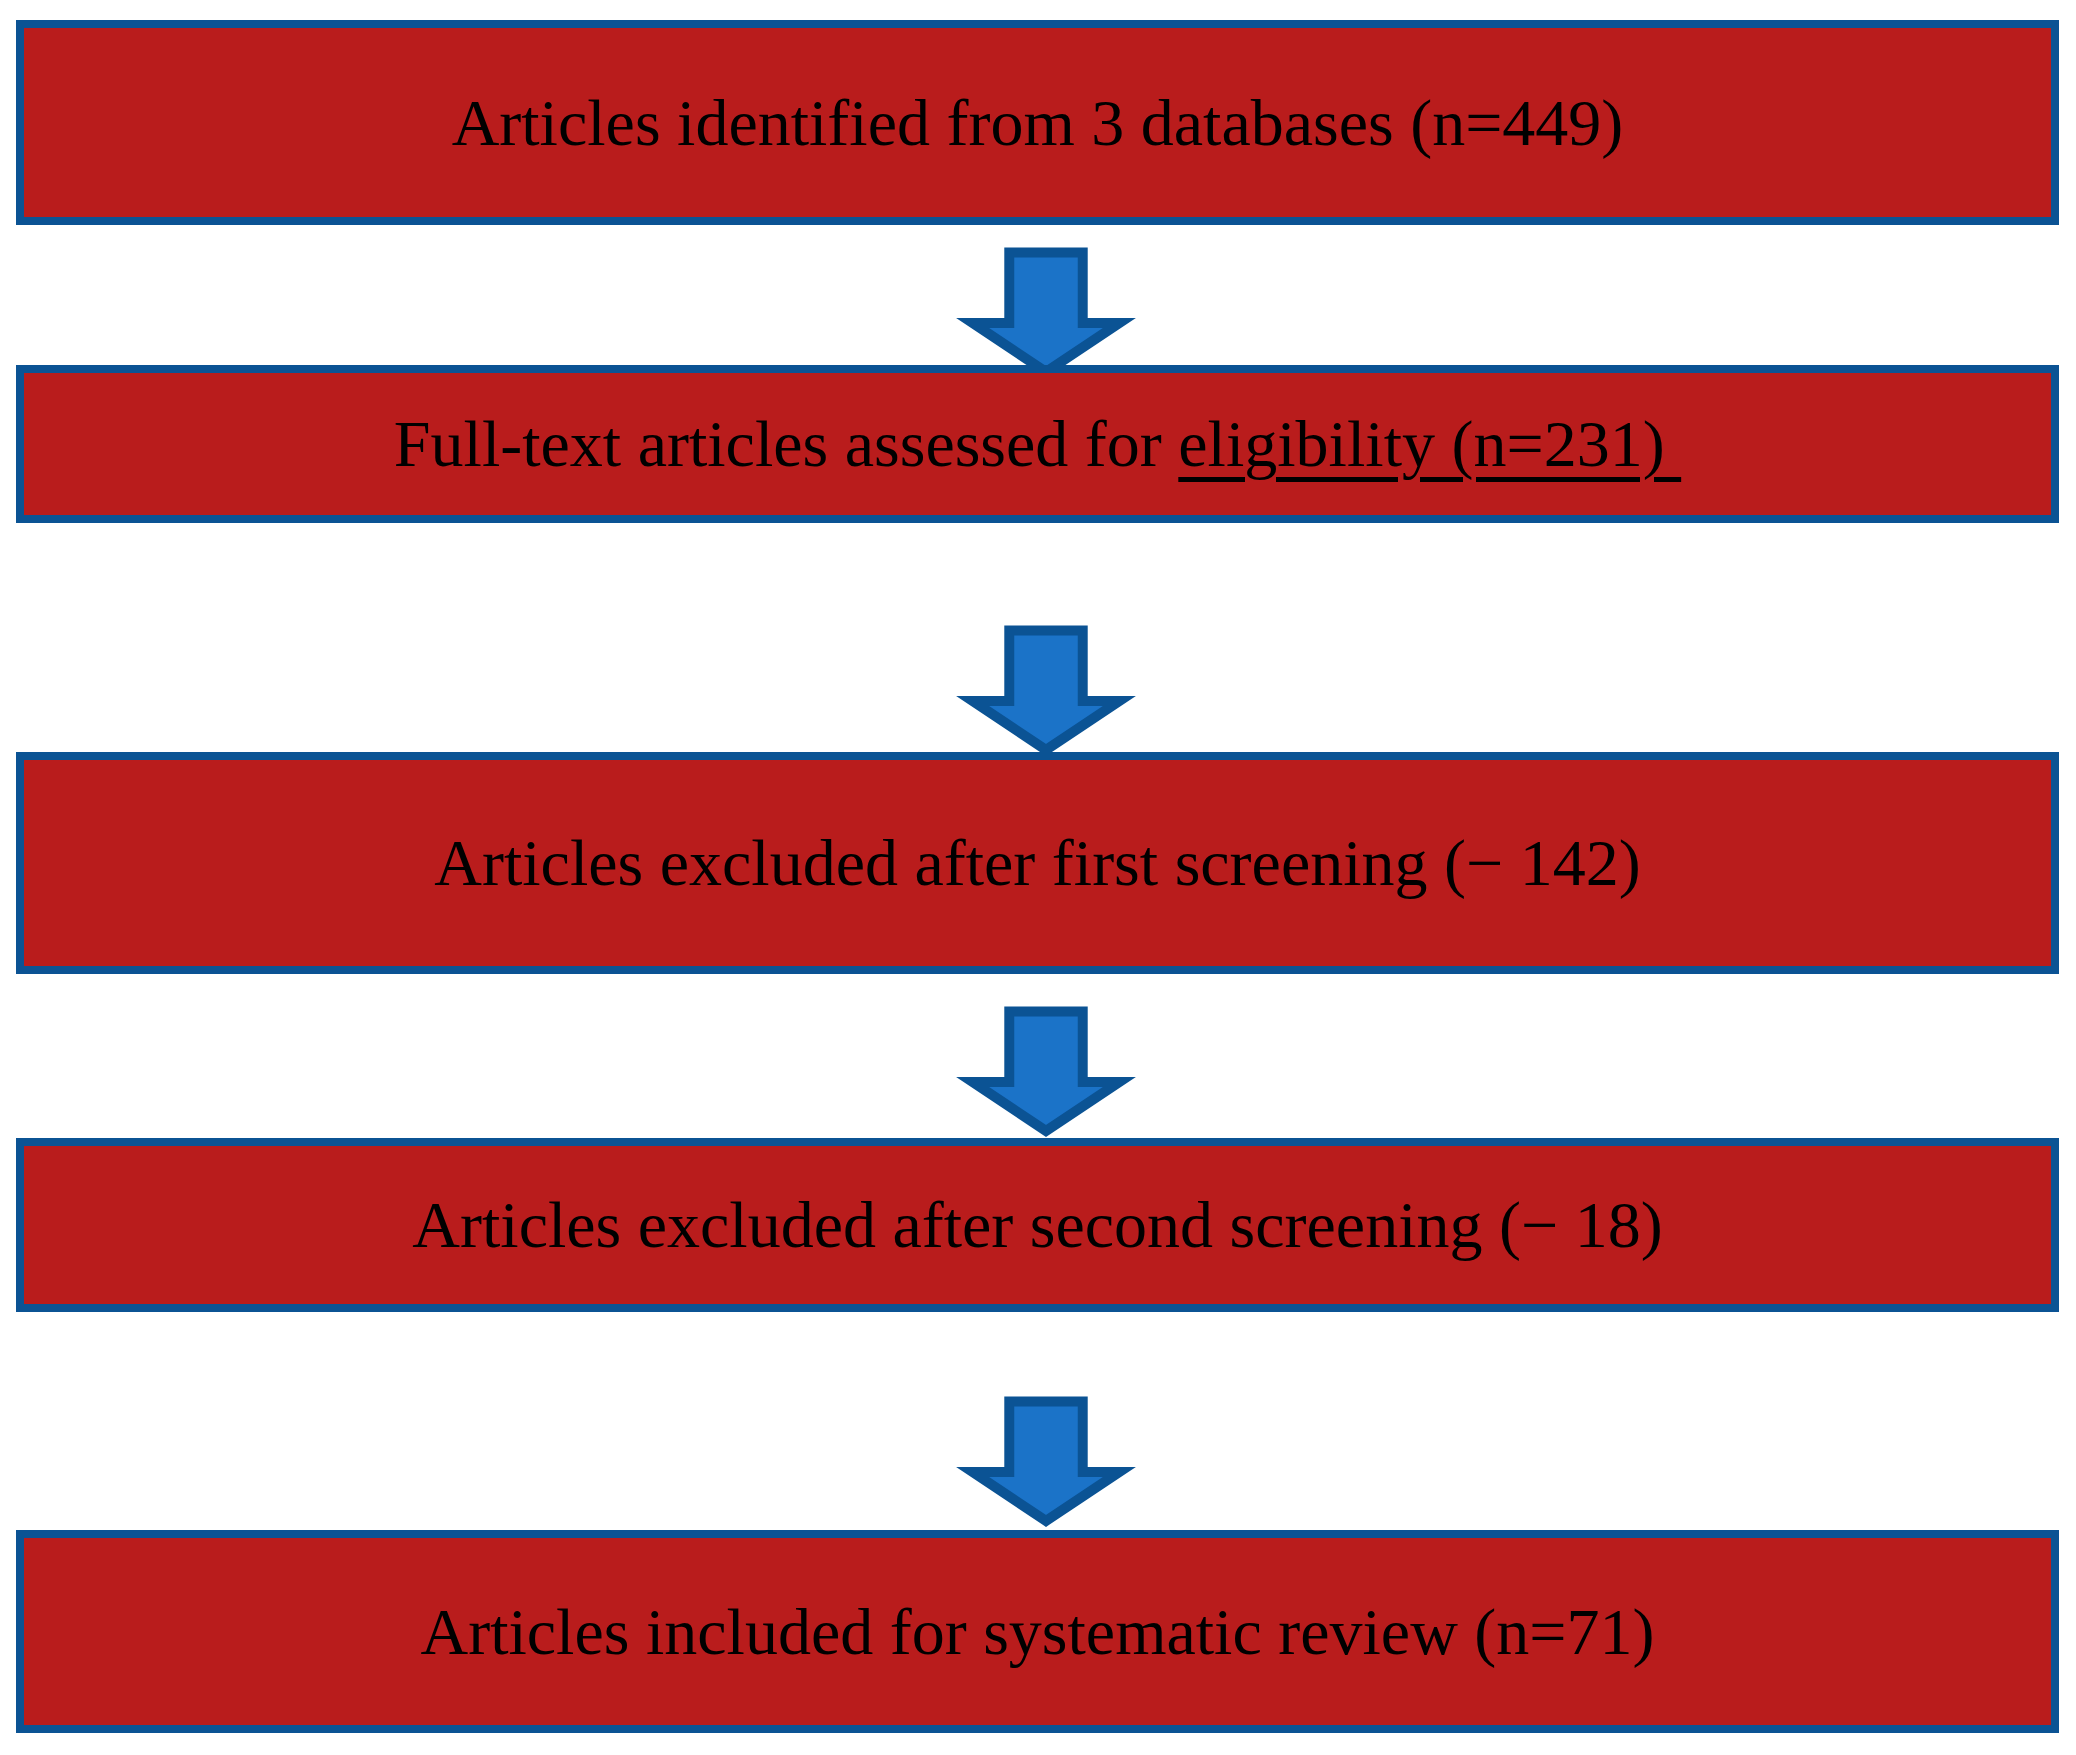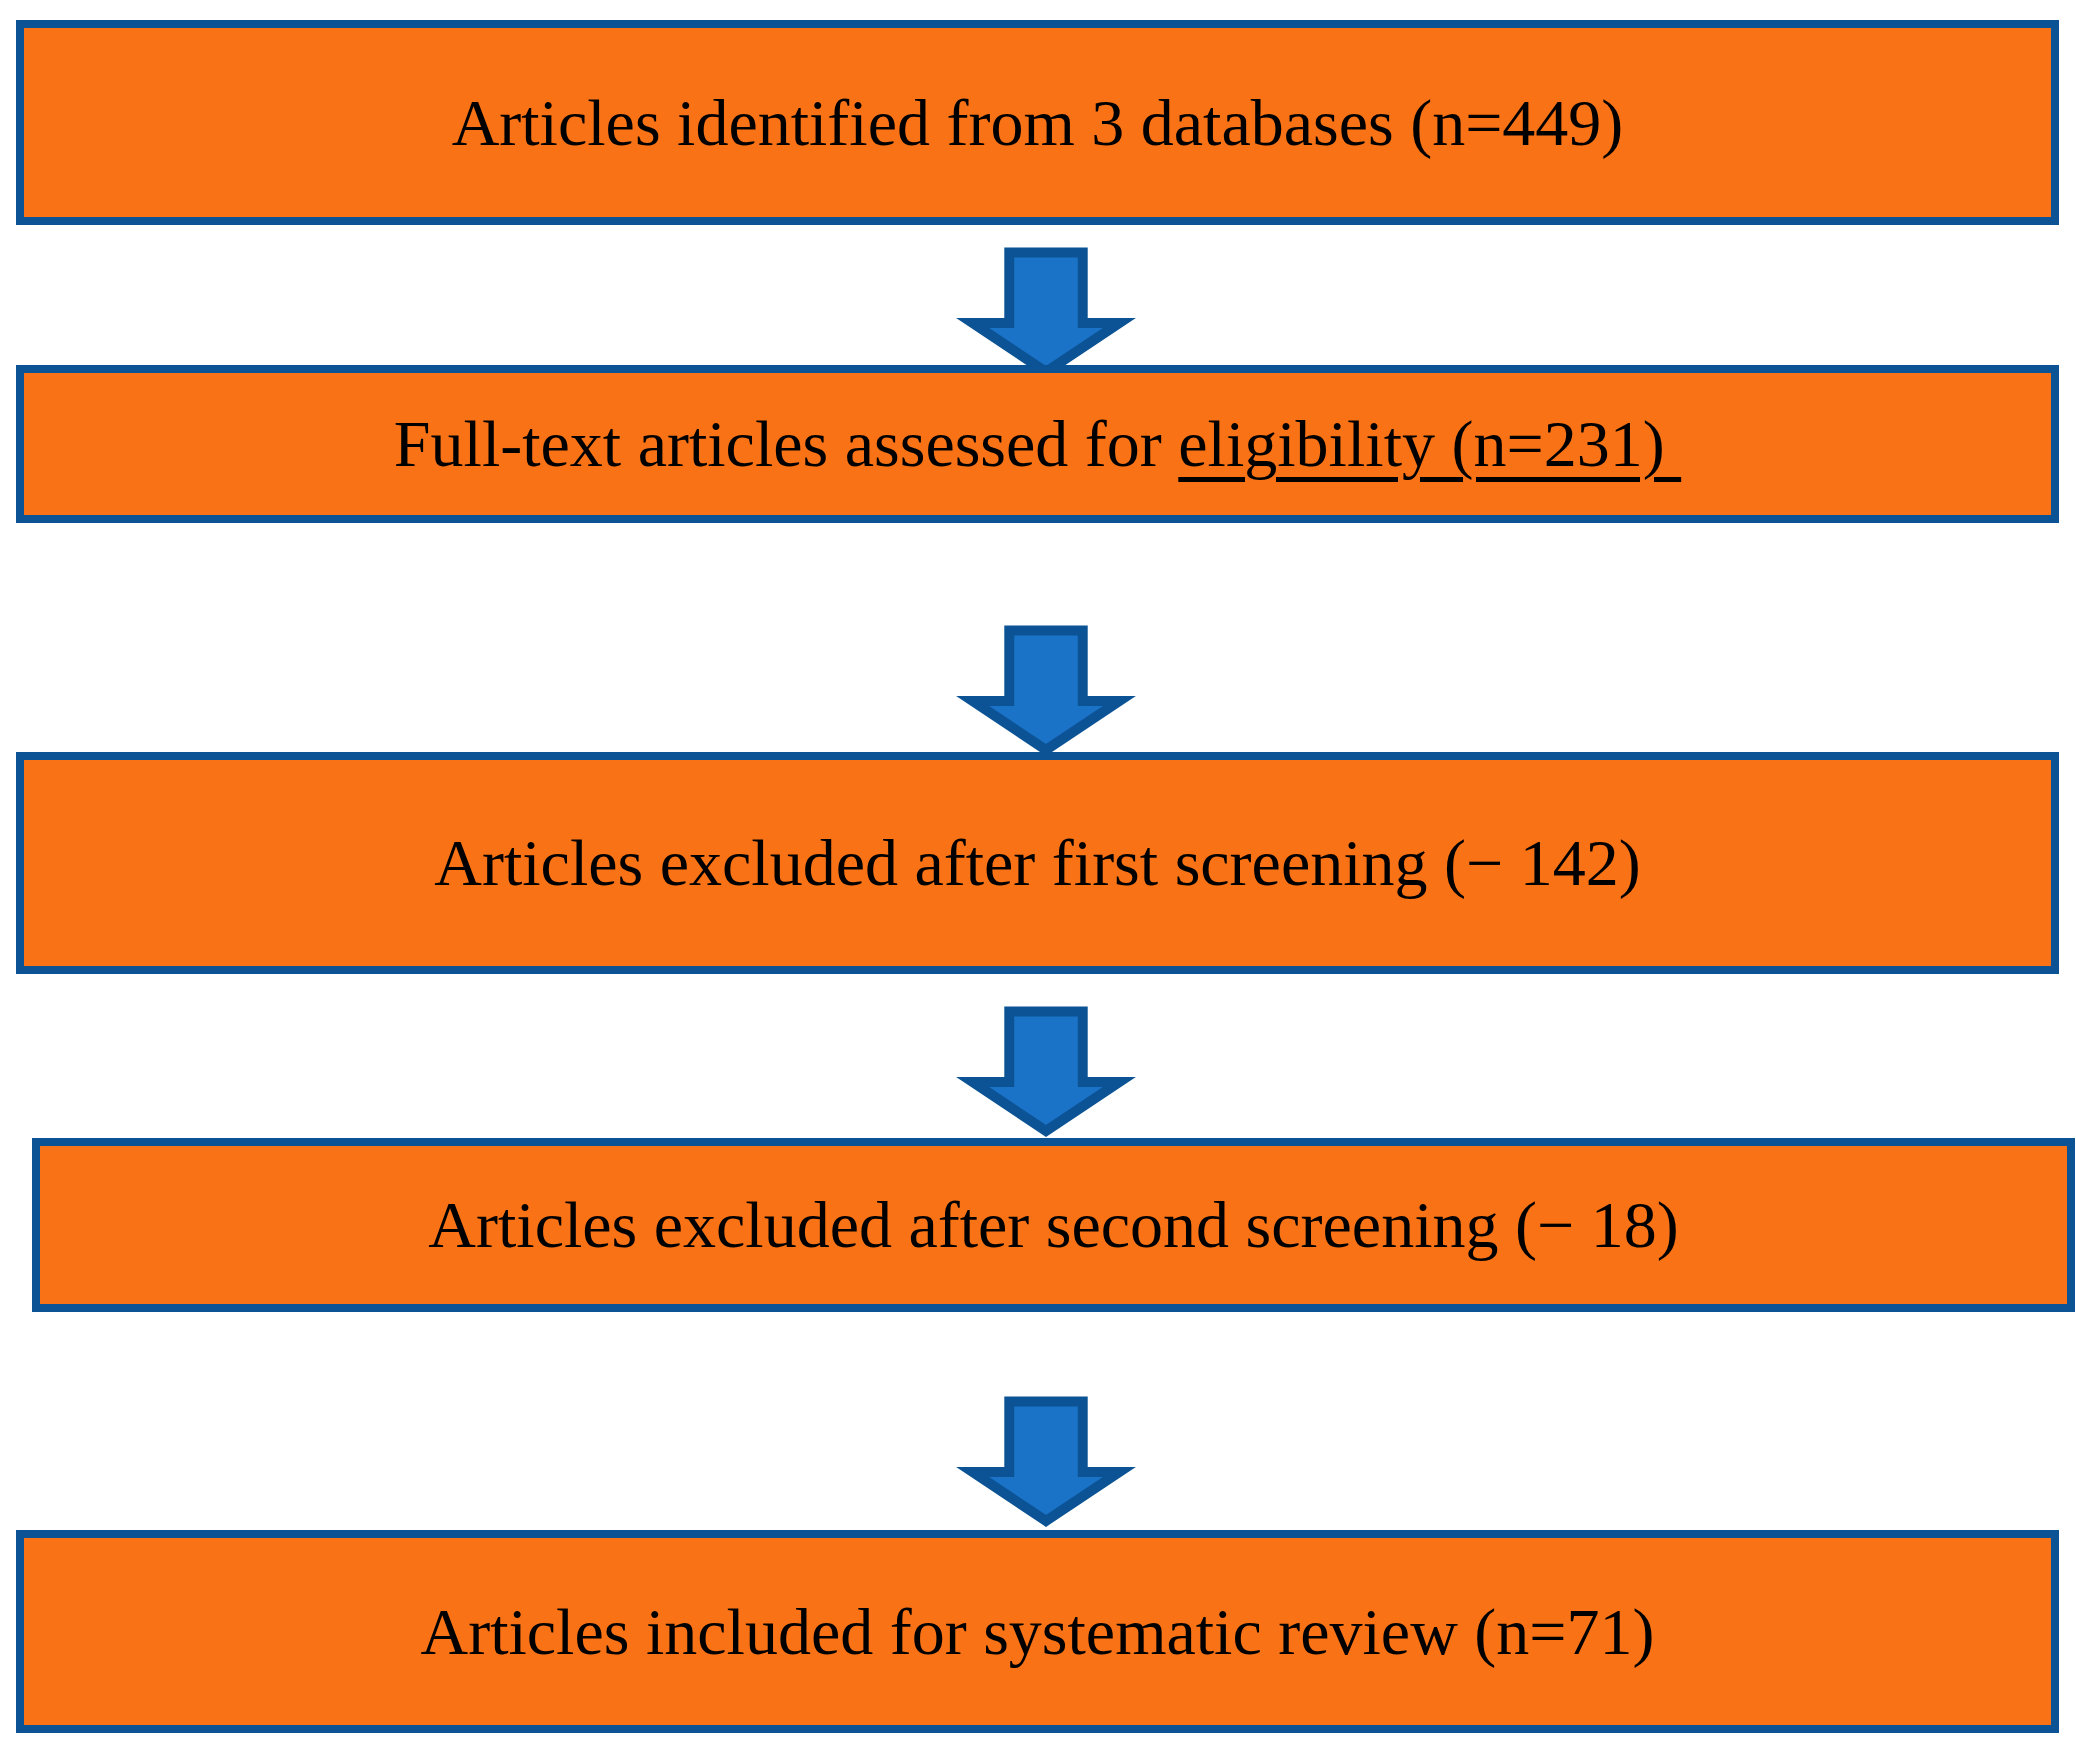--- a/index.html
+++ b/index.html
@@ -15,21 +15,21 @@
     width: 2077px;
     height: 1755px;
     background: #ffffff;
     overflow: hidden;
   }
   .flow-box {
     position: absolute;
     left: 16px;
     width: 2043px;
     box-sizing: border-box;
-    background: #f97316;
+    background: #b91c1c;
     border: 8.4px solid #0B5394;
     display: flex;
     align-items: center;
     justify-content: center;
   }
   .flow-box-label {
     font-size: 66px;
     line-height: 1.05;
     color: #000000;
     text-align: center;
@@ -50,21 +50,21 @@
   .arrow svg {
     display: block;
     width: 100%;
     height: 100%;
     overflow: visible;
   }
   
   #box-0 { top: 20px;   height: 205px; }
   #box-1 { top: 365px;  height: 158px; }
   #box-2 { top: 752px;  height: 222px; }
-  #box-3 { top: 1138px; height: 174px; margin-left: 16px; }
+  #box-3 { top: 1138px; height: 174px; }
   #box-4 { top: 1530px; height: 203px; }
 
   #arrow-0 { top: 251px;  left: 971px; }
   #arrow-1 { top: 629px;  left: 971px; }
   #arrow-2 { top: 1010px; left: 971px; }
   #arrow-3 { top: 1400px; left: 971px; }
 </style>
 </head>
 <body>
 

